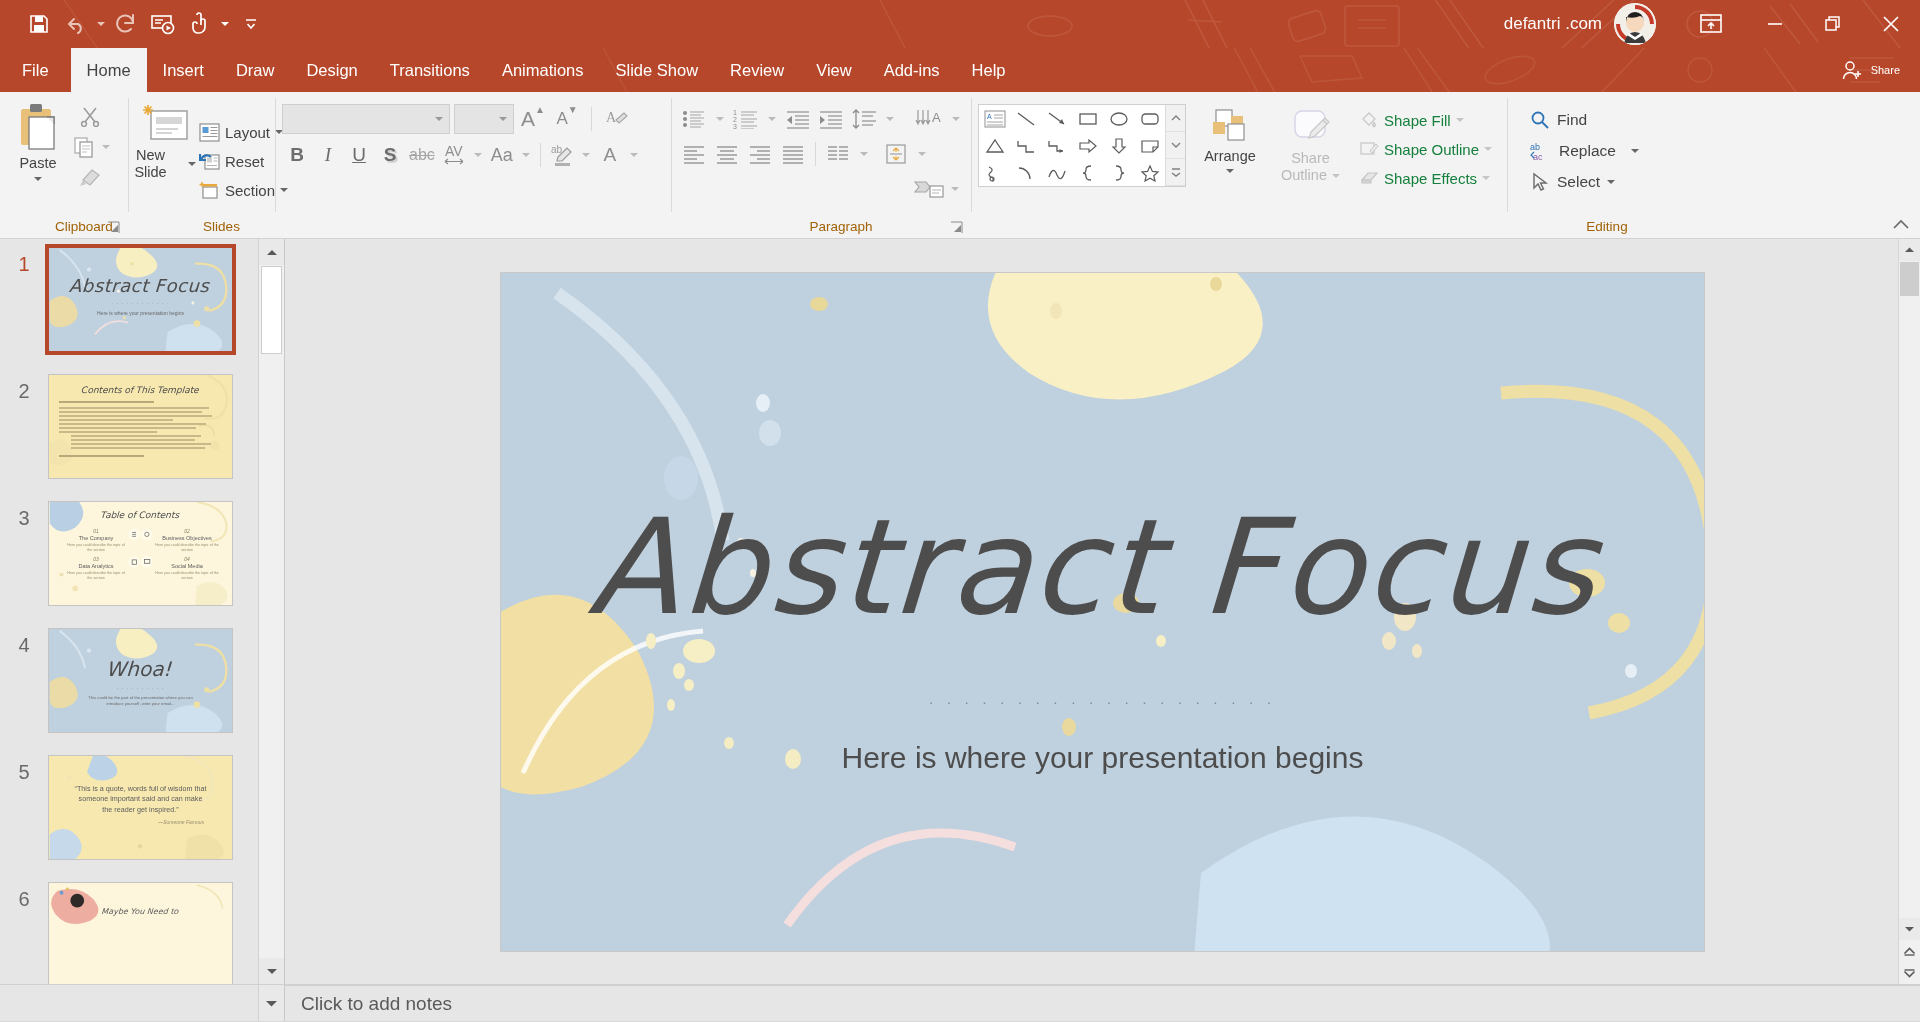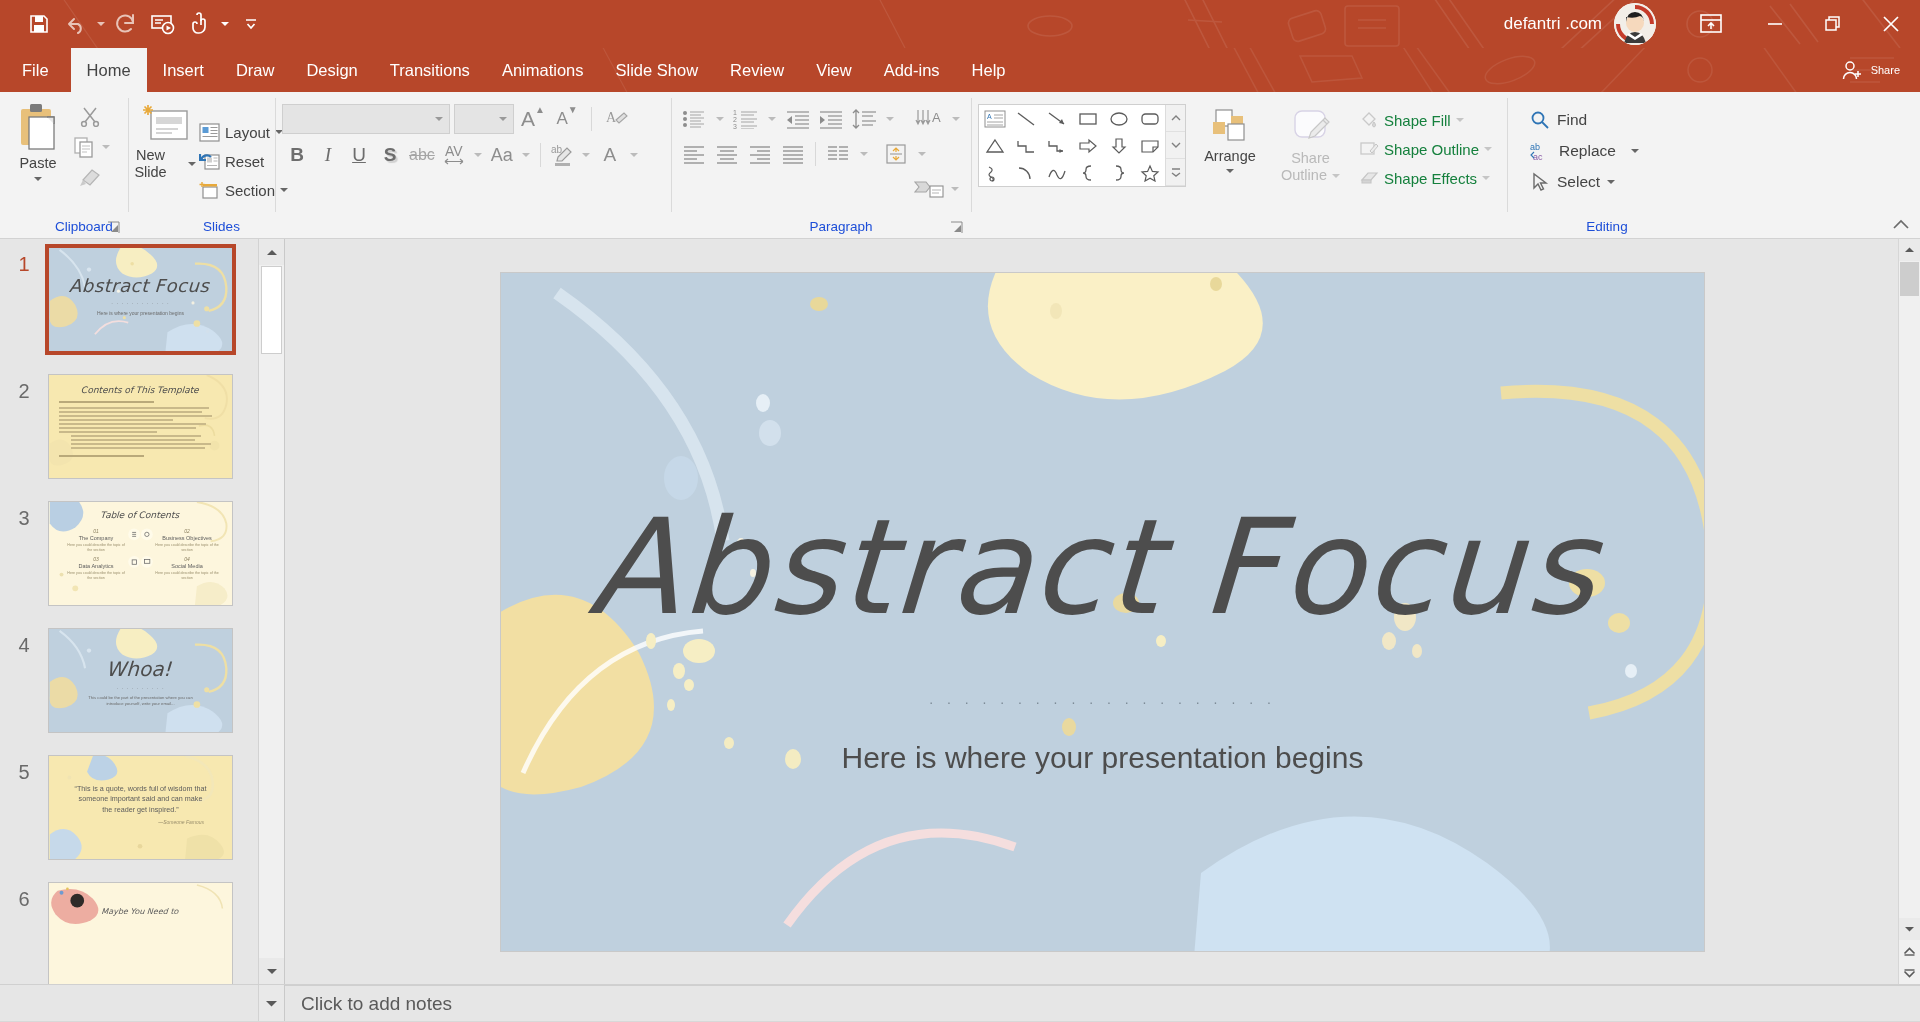--- a/index.html
+++ b/index.html
@@ -75,21 +75,21 @@
     height:147px; background:#f3f3f3; position:relative;
     display:flex; align-items:stretch; border-bottom:1px solid #d2d2d2;
   }
   .group{ position:relative; display:flex; flex-direction:column; padding:4px 0 0; }
   .group + .group::before{
     content:""; position:absolute; left:0; top:6px; bottom:26px; width:1px; background:#dadada;
   }
   .group-body{ flex:1; display:flex; align-items:flex-start; padding:3px 7px 0; }
   .group-label{
     height:24px; display:flex; align-items:center; justify-content:center;
-    font-size:13.5px; color:#1d4ed8; position:relative;margin-left:40px;
+    font-size:13.5px; color:#a16207; position:relative;margin-left:40px;
   }
   .dialog-launcher{
     position:absolute; right:8px; bottom:4px; width:13px;height:13px;
   }
 
   .bigbtn{
     display:flex;flex-direction:column;align-items:center;justify-content:flex-start;
     padding:4px 7px; min-width:56px; cursor:default;
   }
   .bigbtn .lbl{ font-size:14.5px; color:#444; line-height:17px; text-align:center; }

